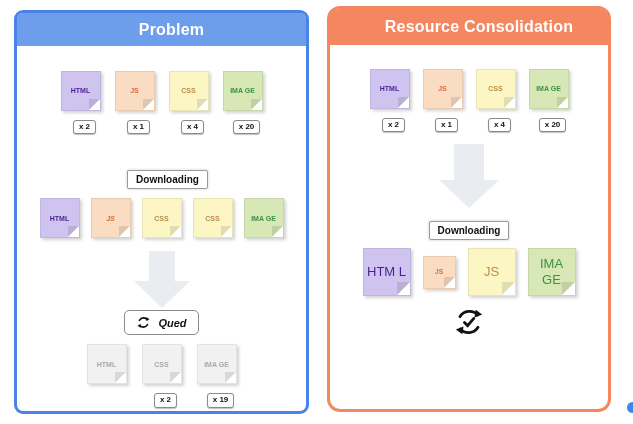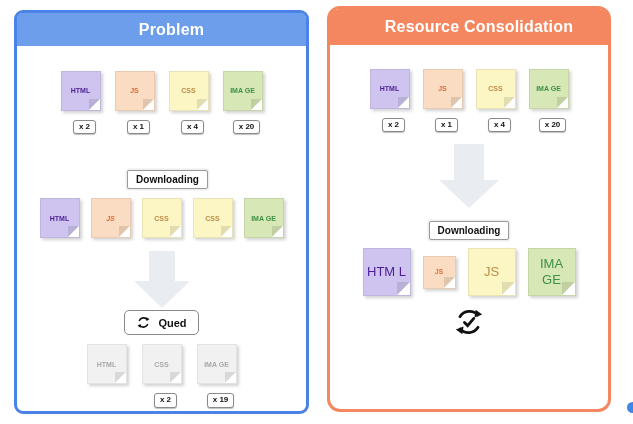--- a/index.html
+++ b/index.html
@@ -111,21 +111,21 @@
       <div class="note n-image">
         <span class="nlabel">IMA GE</span>
       </div>
     </div>
 
     <div class="arrow" style="margin-top:13px;">
       <div class="stem"></div>
       <div class="head"></div>
     </div>
 
-    <div class="qued-btn" style="margin-top:2px;">
+    <div class="qued-btn" style="margin-top:2px;font-style:italic;">
       <svg width="15" height="15" viewBox="0 0 24 24">
         <g fill="none" stroke="#111" stroke-width="2.6" stroke-linecap="round">
           <path d="M18.5 7.5 A 8 8 0 0 0 5.5 8.5"></path>
           <path d="M5.5 16.5 A 8 8 0 0 0 18.5 15.5"></path>
         </g>
         <path d="M16.5 3.5 L21.8 6.8 L15.8 9.2 Z" fill="#111"></path>
         <path d="M7.5 20.5 L2.2 17.2 L8.2 14.8 Z" fill="#111"></path>
       </svg>
       <span>Qued</span>
     </div>

